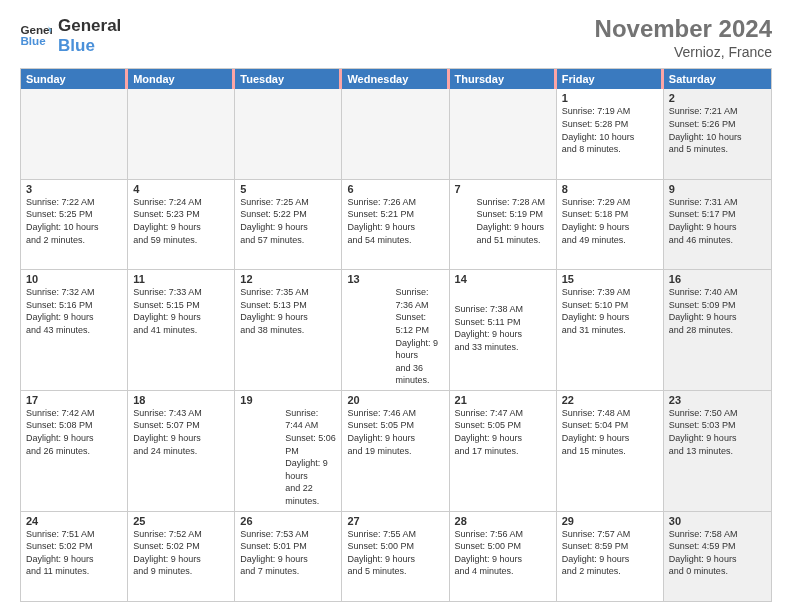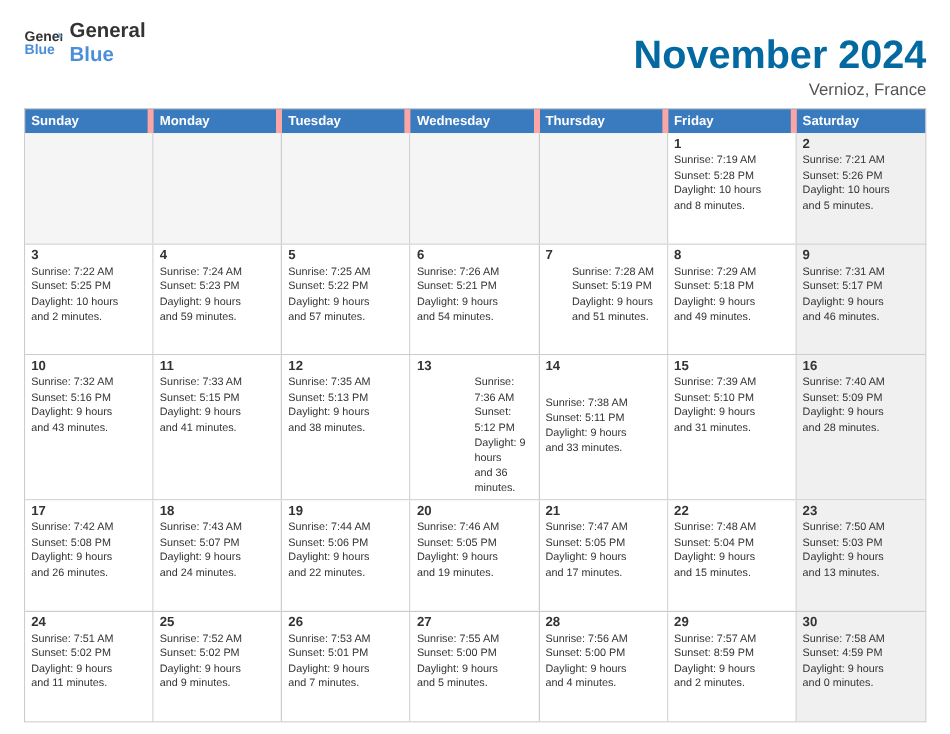--- a/index.html
+++ b/index.html
@@ -29,25 +29,24 @@
       gap: 4px;
     }
     .logo-icon {
       width: 32px;
       height: 28px;
     }
     .title-area {
       text-align: right;
     }
     .month-title {
-      font-size: 33px;
+      font-size: 24px;
       font-weight: bold;
-      color: #0369a1;
+      color: #737373;
       line-height: 1.1;
-      margin-top: 12px;
     }
     .location {
       font-size: 14px;
       color: #555;
       margin-top: 2px;
     }
     .calendar {
       flex: 1;
       display: flex;
       flex-direction: column;
@@ -57,21 +56,21 @@
       display: grid;
       grid-template-columns: repeat(7, 1fr);
       background: #3a7abf;
     }
     .cal-header-cell {
       color: #fff;
       font-size: 11px;
       font-weight: bold;
       padding: 4px 5px;
       text-align: left;
-      border-right: 5px solid #fca5a5;
+      border-right: 3px solid #fca5a5;
     }
     .cal-header-cell:last-child {
       border-right: none;
     }
     .cal-body {
       flex: 1;
       display: flex;
       flex-direction: column;
     }
     .cal-row {
@@ -280,21 +279,21 @@
           </div>
           <div class="cal-cell">
             <span class="day-num">18</span>
             <div class="day-info" style="white-space: pre-line;">Sunrise: 7:43 AM
 Sunset: 5:07 PM
 Daylight: 9 hours
 and 24 minutes.</div>
           </div>
           <div class="cal-cell">
             <span class="day-num">19</span>
-            <div class="day-info" style="white-space: pre-line;">Sunrise: 7:44 AM
+            <div class="day-info" style="white-space: pre-line; margin-left: 45px;">Sunrise: 7:44 AM
 Sunset: 5:06 PM
 Daylight: 9 hours
 and 22 minutes.</div>
           </div>
           <div class="cal-cell">
             <span class="day-num">20</span>
             <div class="day-info" style="white-space: pre-line;">Sunrise: 7:46 AM
 Sunset: 5:05 PM
 Daylight: 9 hours
 and 19 minutes.</div>

